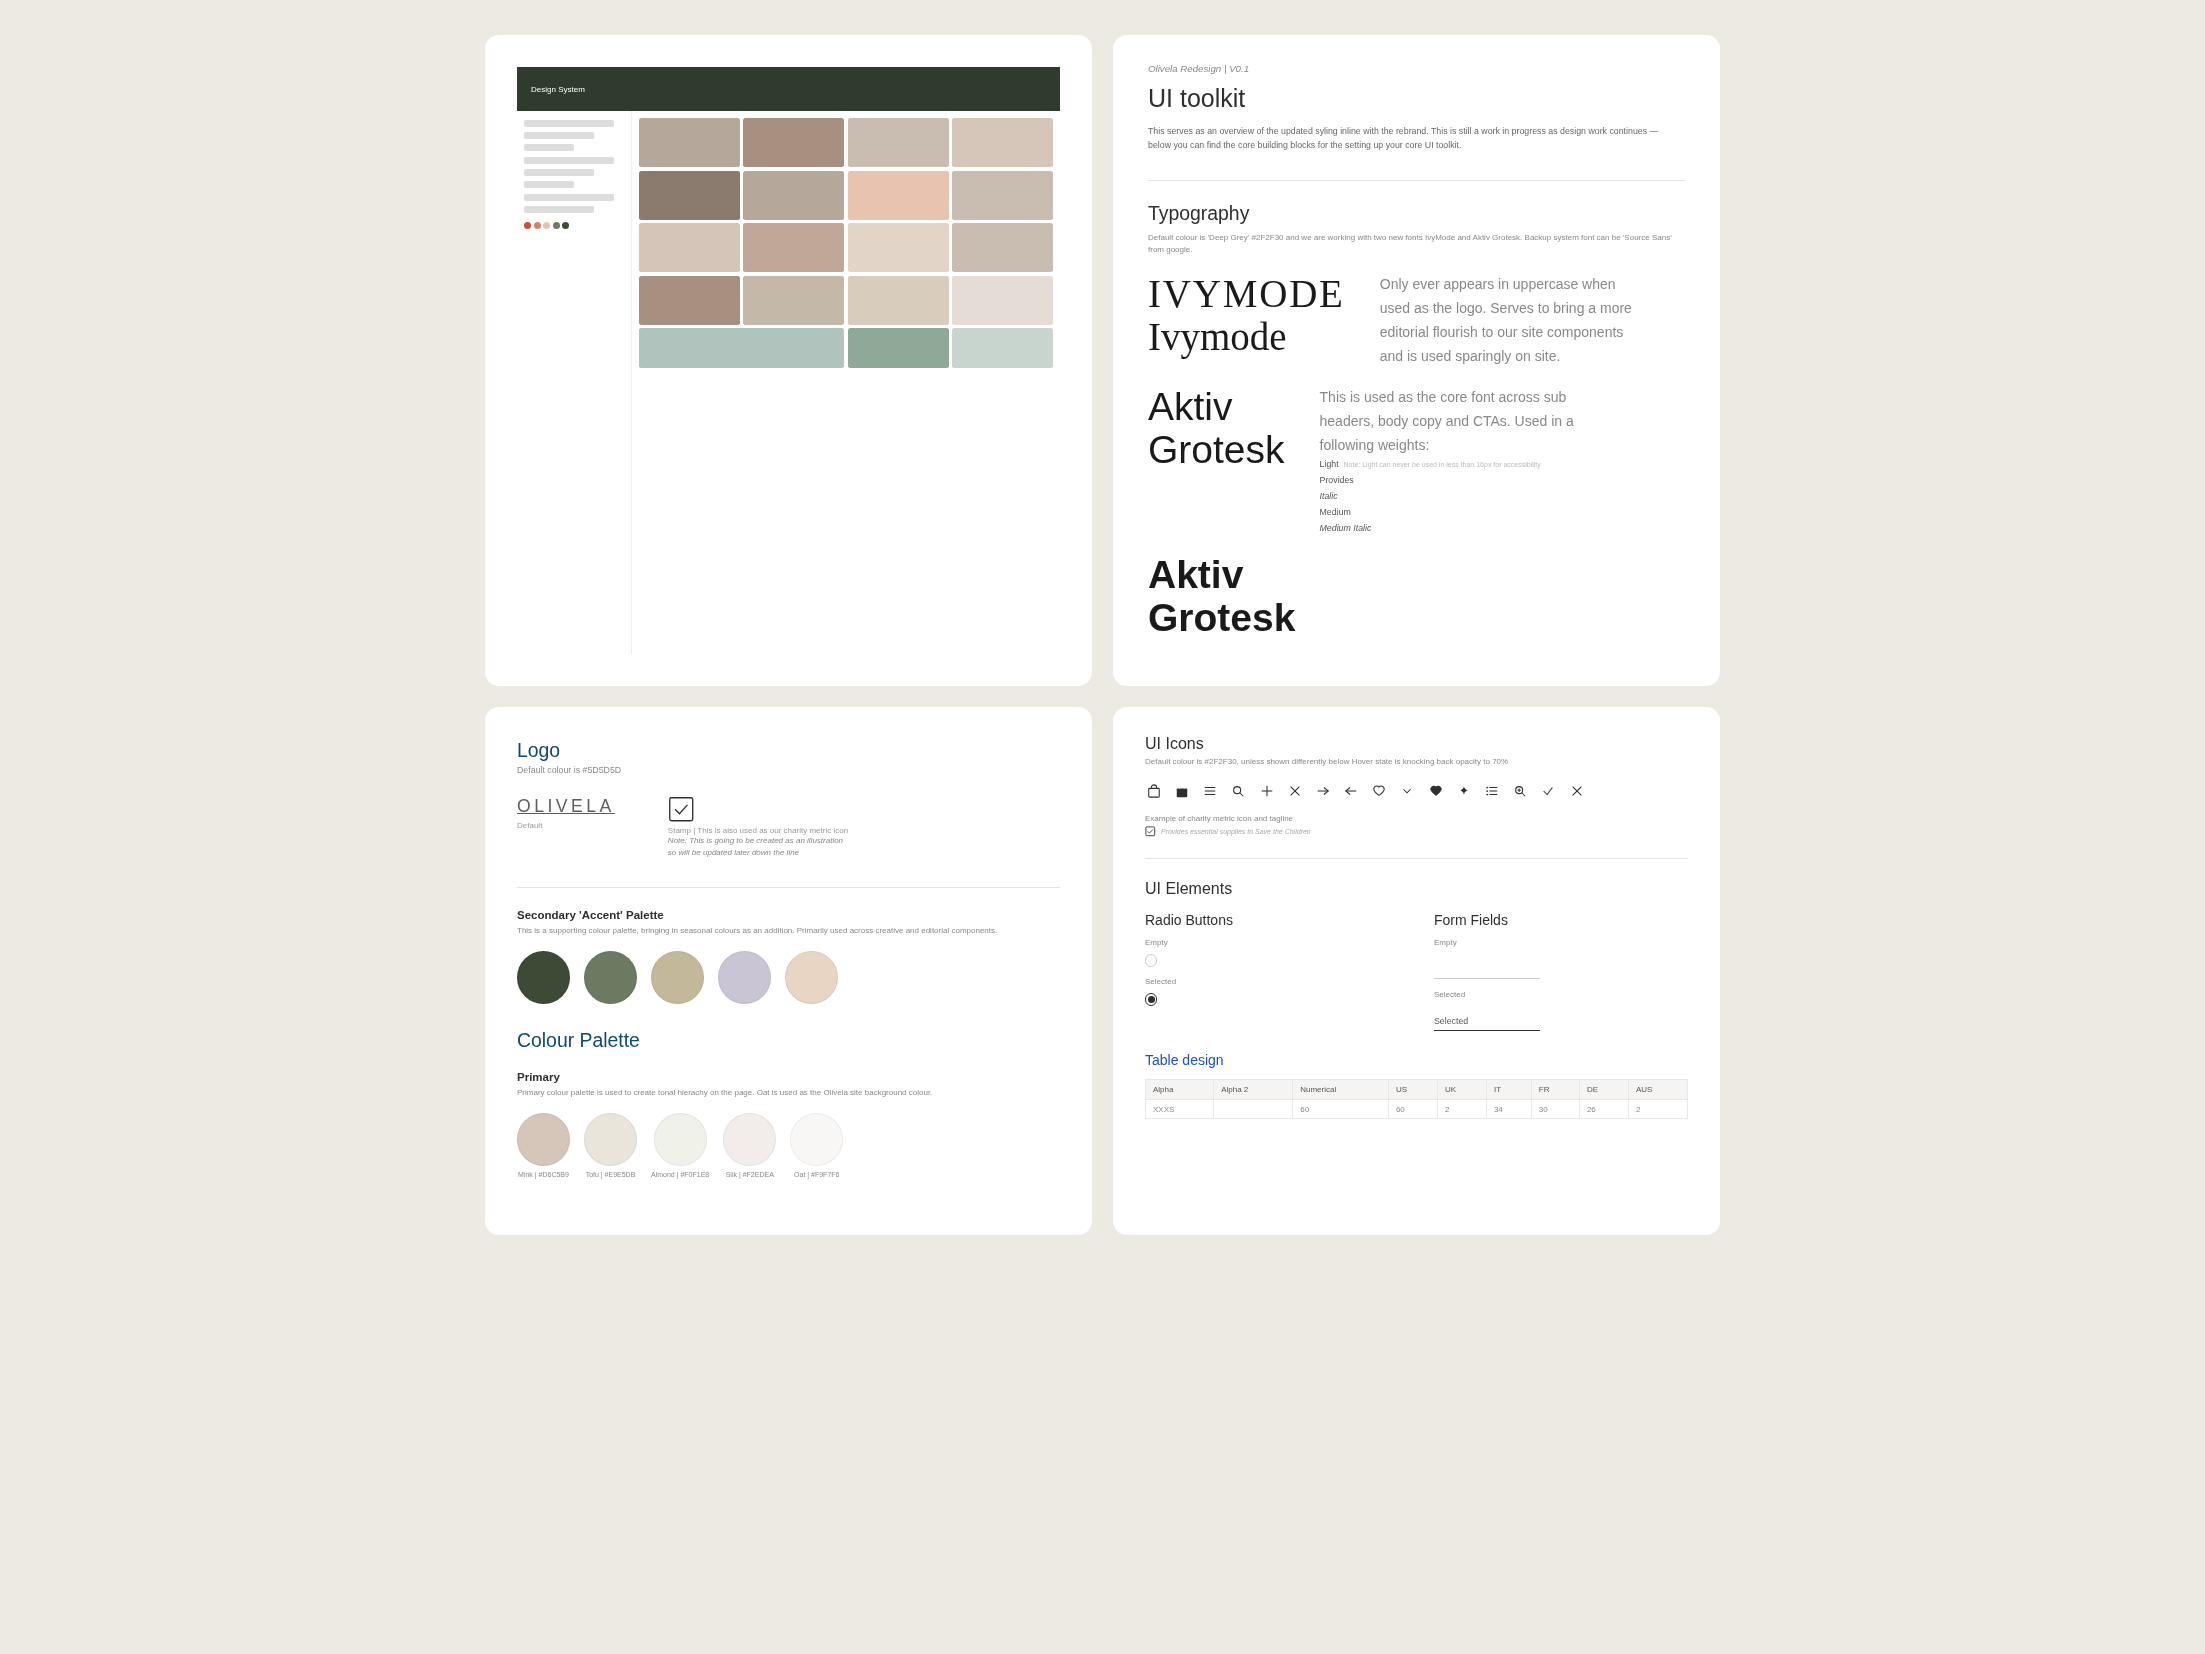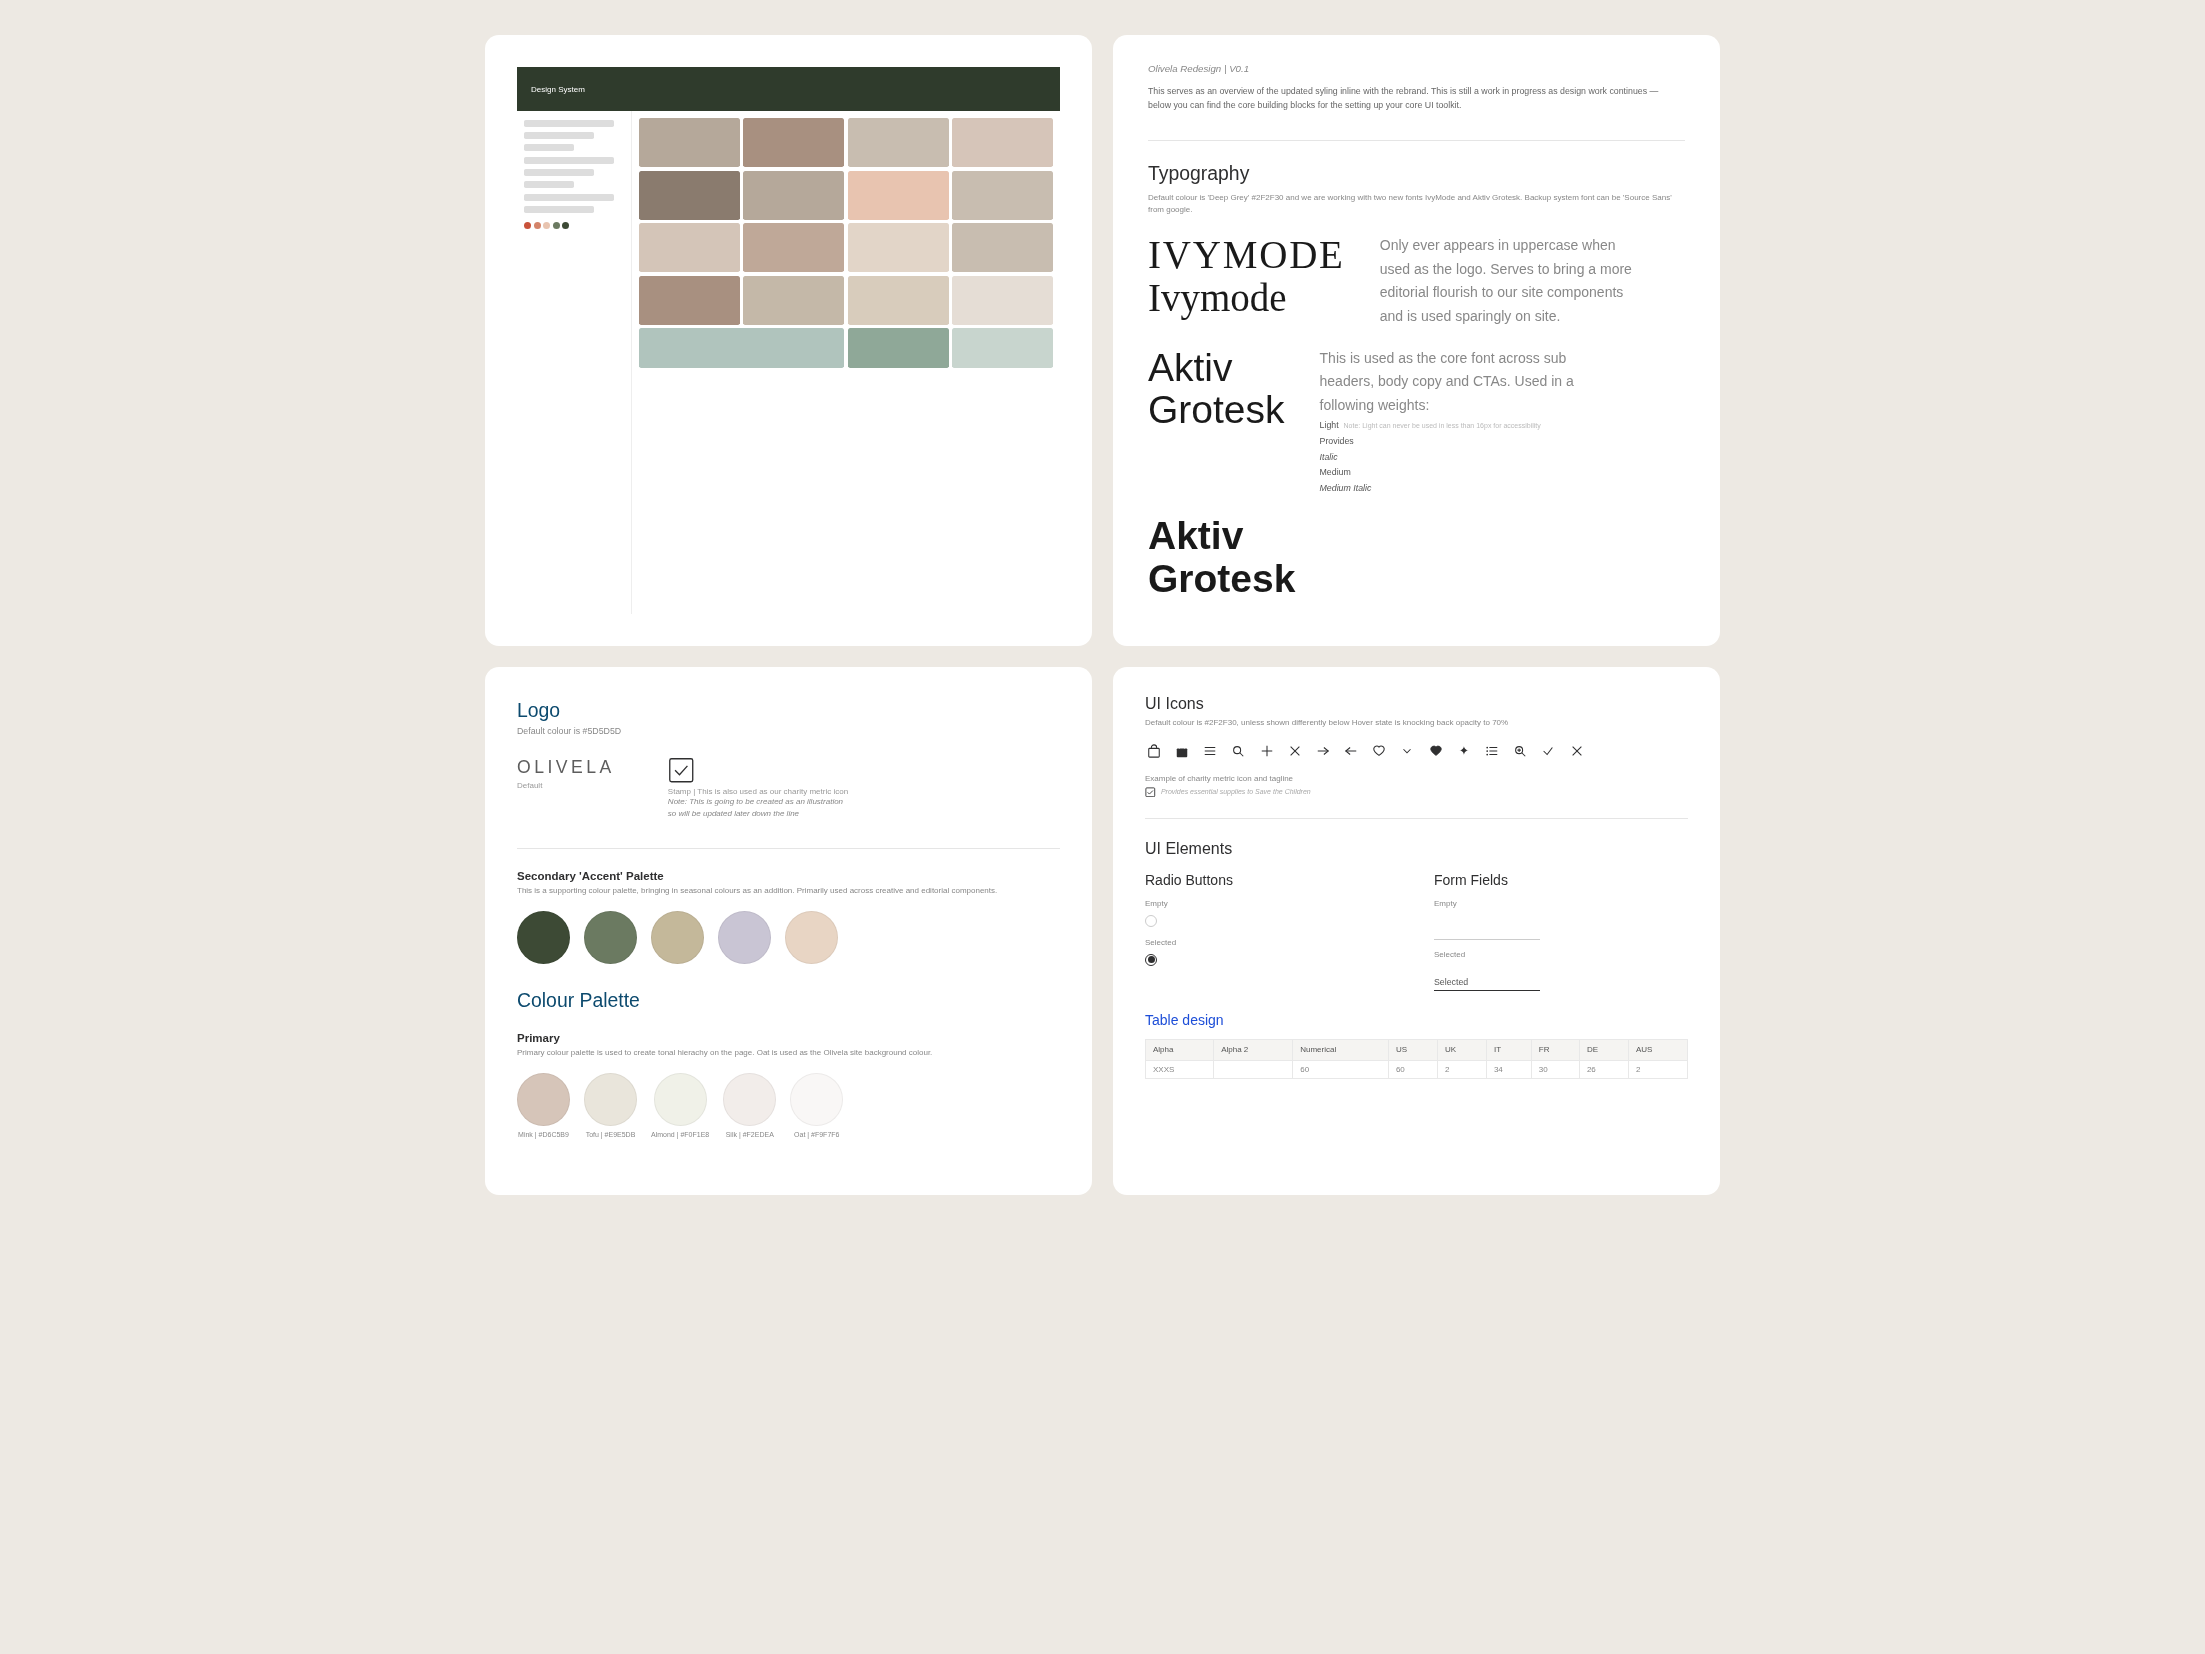--- a/index.html
+++ b/index.html
@@ -251,20 +251,21 @@
       align-items: flex-start;
     }
 
     .logo-olivela {
       font-size: 17.6px;
       letter-spacing: 3.5px;
       font-family: sans-serif;
       font-weight: 400;
       color: #5D5D5D;
       margin-bottom: 3.5px;
+      text-decoration: underline;
     }
 
     .logo-label {
       font-size: 8px;
       color: #999;
       font-family: sans-serif;
     }
 
     .stamp-icon {
       width: 26.5px;
@@ -593,20 +594,21 @@
           </div>
         <div class="preview-img-block">
             <div class="img-placeholder" style="height:40px; background:#C8D5CE;"></div>
           </div>
       </div>
     </div>
   </div>
 
   <div class="card typography-card">
     <div class="project-label">Olivela Redesign | V0.1</div>
+    <div class="section-title-lg">UI toolkit</div>
     <div class="description-text">This serves as an overview of the updated syling inline with the rebrand. This is still a work in progress as design work continues — below you can find the core building blocks for the setting up your core UI toolkit.</div>
 
     <hr class="divider">
 
     <div class="typography-section-title">Typography</div>
     <div class="typography-desc">Default colour is 'Deep Grey' #2F2F30 and we are working with two new fonts IvyMode and Aktiv Grotesk. Backup system font can be 'Source Sans' from google.</div>
 
     <div class="font-row">
       <div>
         <div class="font-display-ivy-upper">IVYMODE</div>

